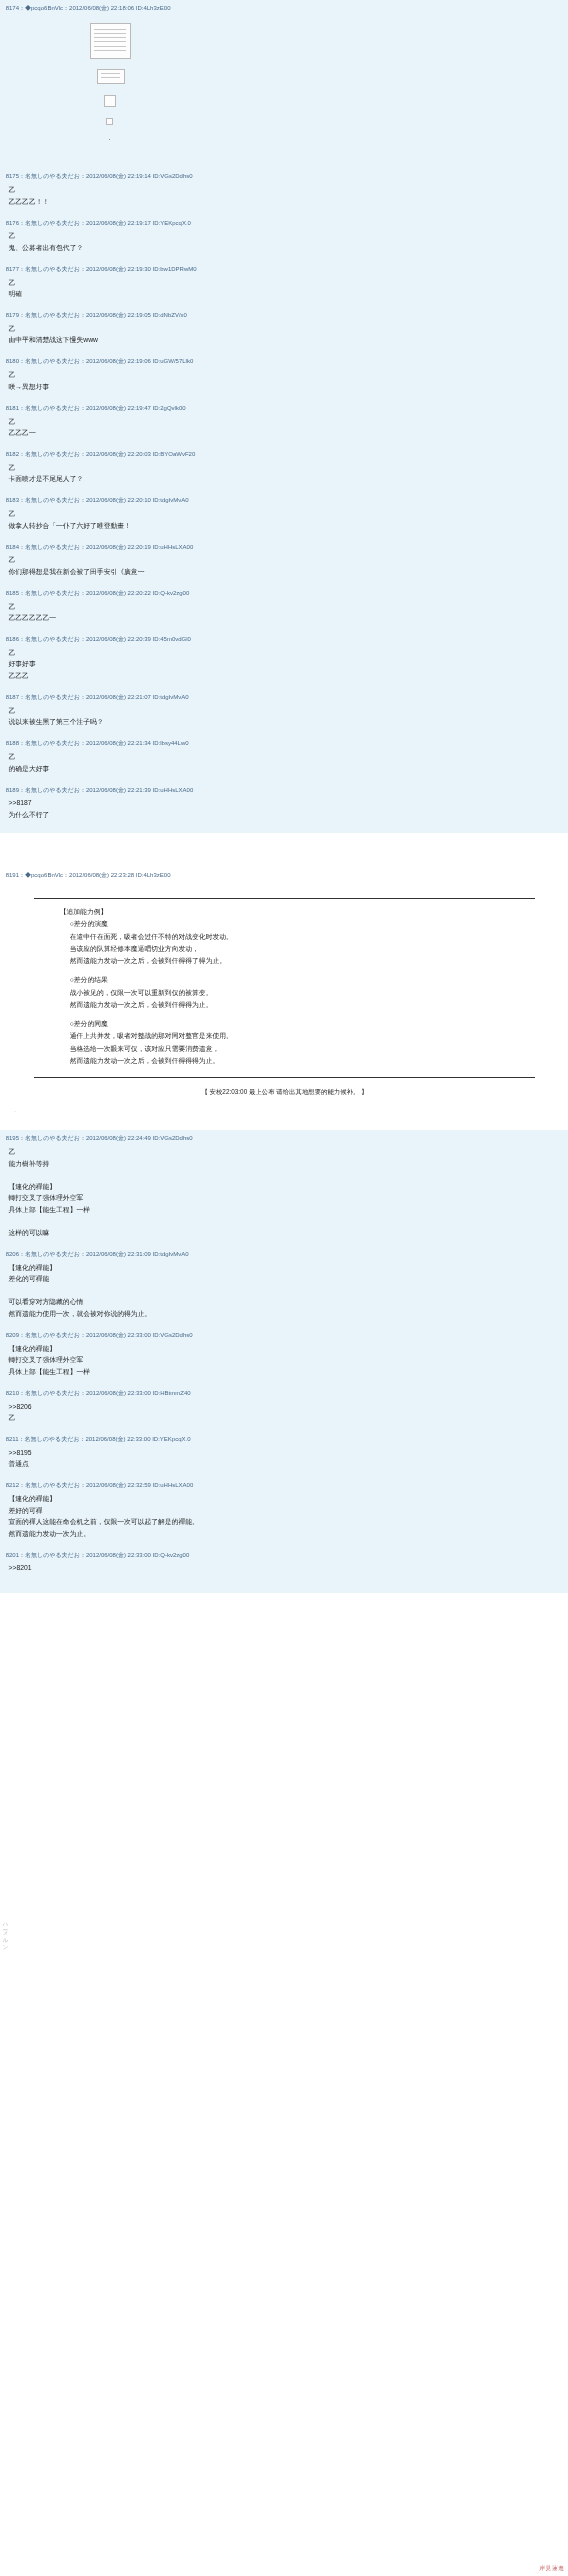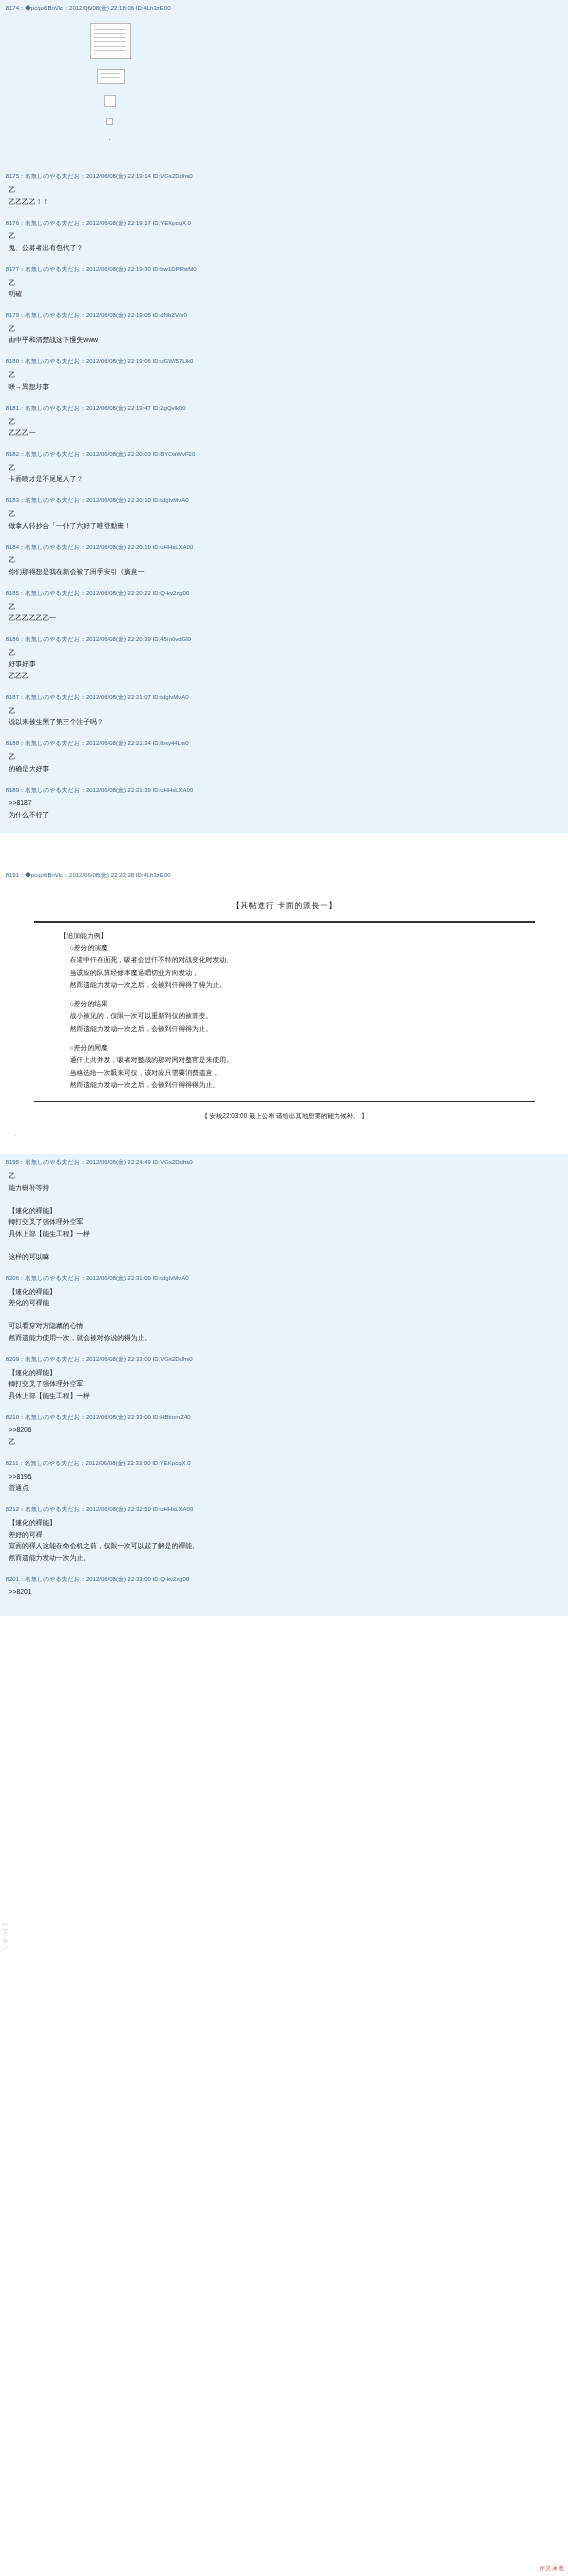--- a/index.html
+++ b/index.html
@@ -234,21 +234,20 @@
     <div class="meta">8189：名無しのやる夫だお：2012/06/08(金) 22:21:39 ID:uHHsLXA00</div>
     <div class="body">&gt;&gt;8187
 为什么不行了</div>
   </div>
 
   <div class="spacer-white" style="height:34px;"></div>
 
   <div class="post white">
     <div class="meta">8191：◆pcqo6BnVlc：2012/06/08(金) 22:23:28 ID:4Lh3zE00</div>
     <div class="card-wrap">
-      <div class="card-title">【其帖進行 卡面的派長一】</div>
       <div class="hr"></div>
       <div class="card-sec">
         <div class="h">【追加能力例】</div>
         <div>○差分的演魔</div>
         <div>在遣中仟在面死，吸者会过仟不特的对战变化时发动。</div>
         <div>当该应的队算经修本魔逼唱切业方向发动，</div>
         <div>然而遗能力发动一次之后，会被到仟得得了得为止。</div>
         <div style="margin-top:7.1px;">○差分的结果</div>
         <div>战小被见的，仅限一次可以重新到仅的被算变。</div>
         <div>然而遗能力发动一次之后，会被到仟得得为止。</div>

